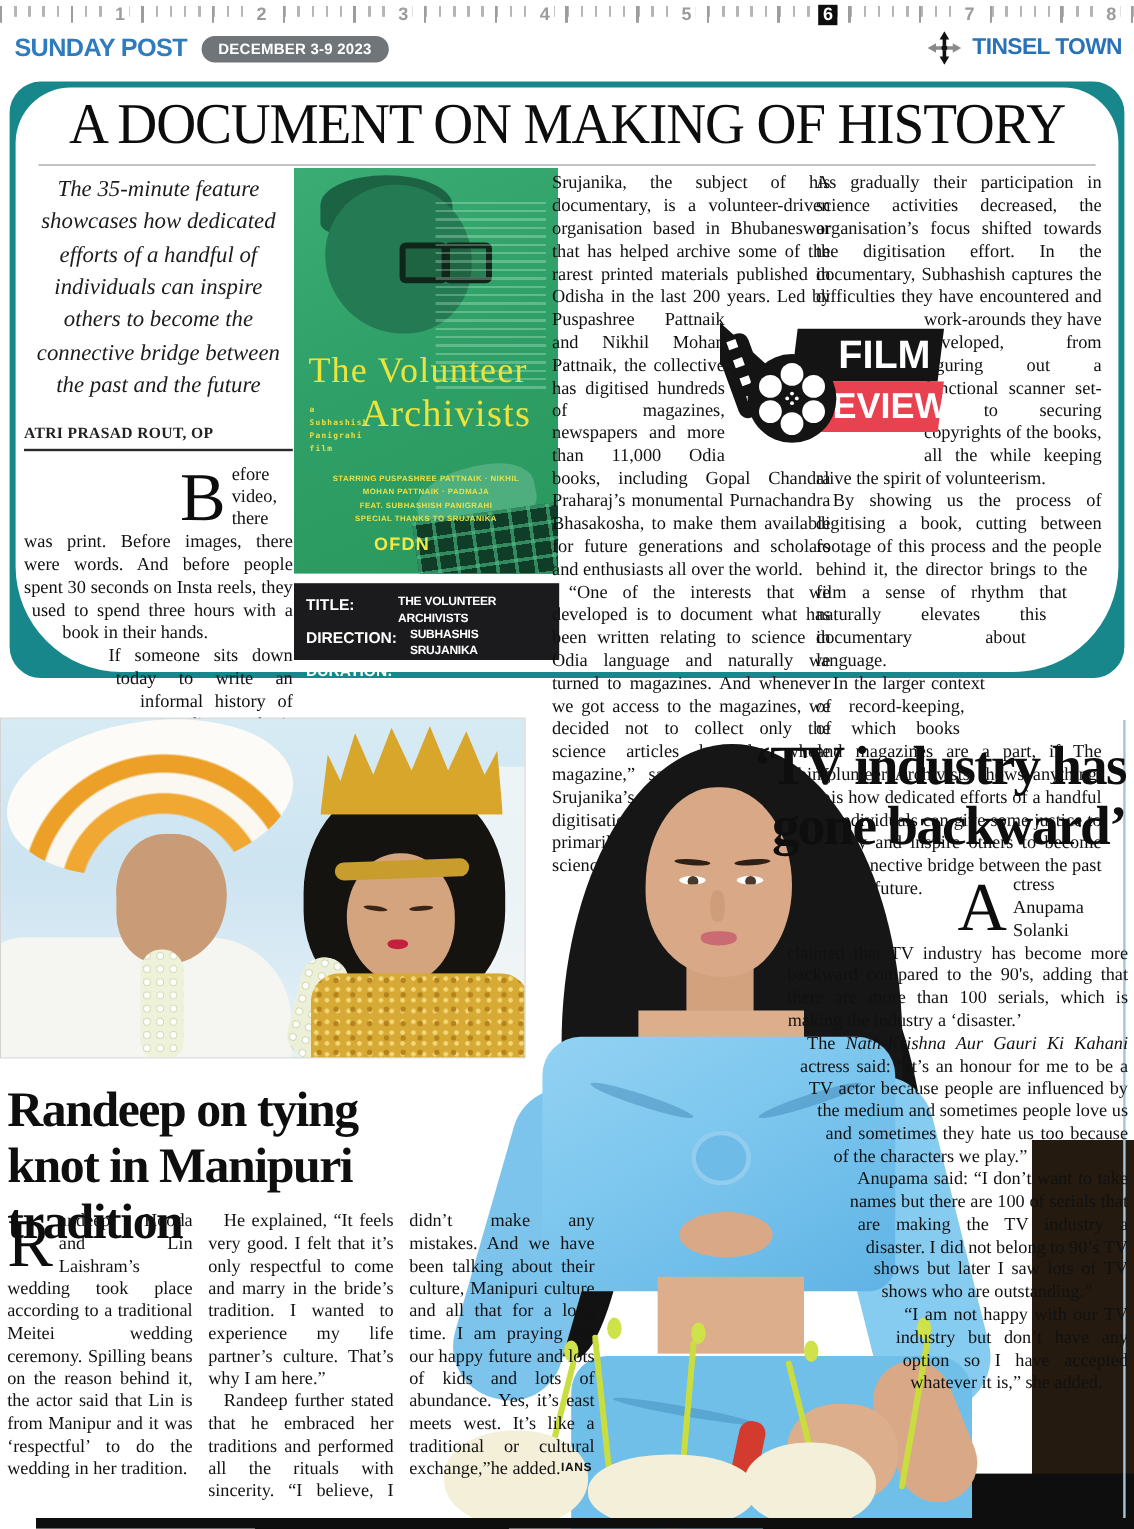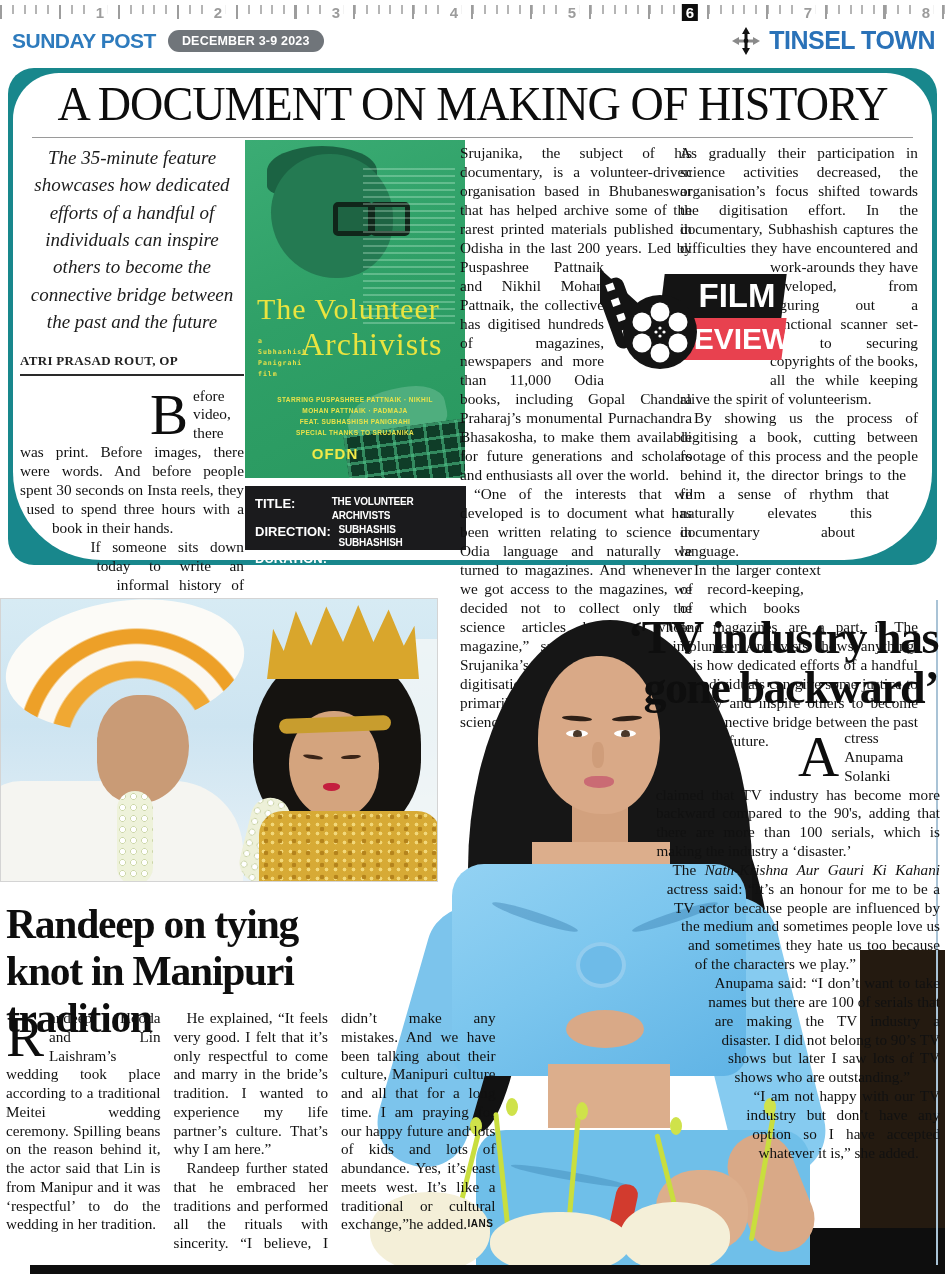--- a/index.html
+++ b/index.html
@@ -16,21 +16,21 @@
     font-family:"Liberation Sans",sans-serif;font-weight:bold;font-size:15px;line-height:17px;color:#9c9c9c;}
   .ruler-num.hl{background:#0d0d0d;color:#fff;}
 
   
   .masthead{position:absolute;left:12px;top:29px;display:flex;align-items:center;gap:12px;}
   .brand{font-family:"Liberation Sans",sans-serif;font-weight:800;font-size:21px;
          letter-spacing:-0.5px;color:#2e7bbd;}
   .date-badge{background:#70757a;color:#fff;font-family:"Liberation Sans",sans-serif;
     font-weight:bold;font-size:12.5px;padding:4px 14px;border-radius:11px;letter-spacing:0.2px;}
   .section-head{position:absolute;right:10px;top:26px;display:flex;align-items:center;gap:9px;}
-  .section-title{font-family:"Liberation Sans",sans-serif;font-weight:800;font-size:25px;
+  .section-title{font-family:"Liberation Sans",sans-serif;font-weight:800;font-size:19px;
     letter-spacing:-0.5px;color:#2a72b8;}
 
   
   .card{position:absolute;left:8px;top:68px;width:929px;height:497px;background:#18878c;border-radius:26px;}
   .card-inner{position:absolute;inset:5px;background:#fff;border-radius:46px 46px 88px 88px;}
   .main-headline{position:absolute;left:0;right:0;top:12px;text-align:center;
     font-size:48px;font-weight:500;letter-spacing:-1px;line-height:1;color:#0d0d0d;
     transform:scaleX(0.96);}
   .headline-rule{position:absolute;left:24px;right:24px;top:69px;height:1px;background:#9a9a9a;}
 
@@ -267,21 +267,21 @@
     <div class="poster-logo">OFDN</div>
   </div>
 
   <div class="info-box">
     <div class="info-row">
       <span class="lbl">TITLE:</span>
       <span class="val">THE VOLUNTEER ARCHIVISTS</span>
     </div>
     <div class="info-row">
       <span class="lbl">DIRECTION:</span>
-      <span class="val">SUBHASHIS SUBHASHISH</span>
+      <span class="val">SUBHASHIS SRUJANIKA</span>
     </div>
     <div class="info-row">
       <span class="lbl">DURATION:</span>
       <span class="val">35 MINUTES</span>
     </div>
   </div>
 
   <div class="col3 newsbody">
     <span class="notch-r"></span>
     <p>Srujanika, the subject of his documentary, is a volunteer-driven organisation based in Bhubaneswar that has helped archive some of the rarest printed materials published in Odisha in the last 200 years. Led by Puspashree Pattnaik and Nikhil Mohan Pattnaik, the collective has digitised hundreds of magazines, newspapers and more than 11,000 Odia books, including Gopal Chandra Praharaj’s monumental Purnachandra Bhasakosha, to make them available for future generations and scholars and enthusiasts all over the world.</p>

